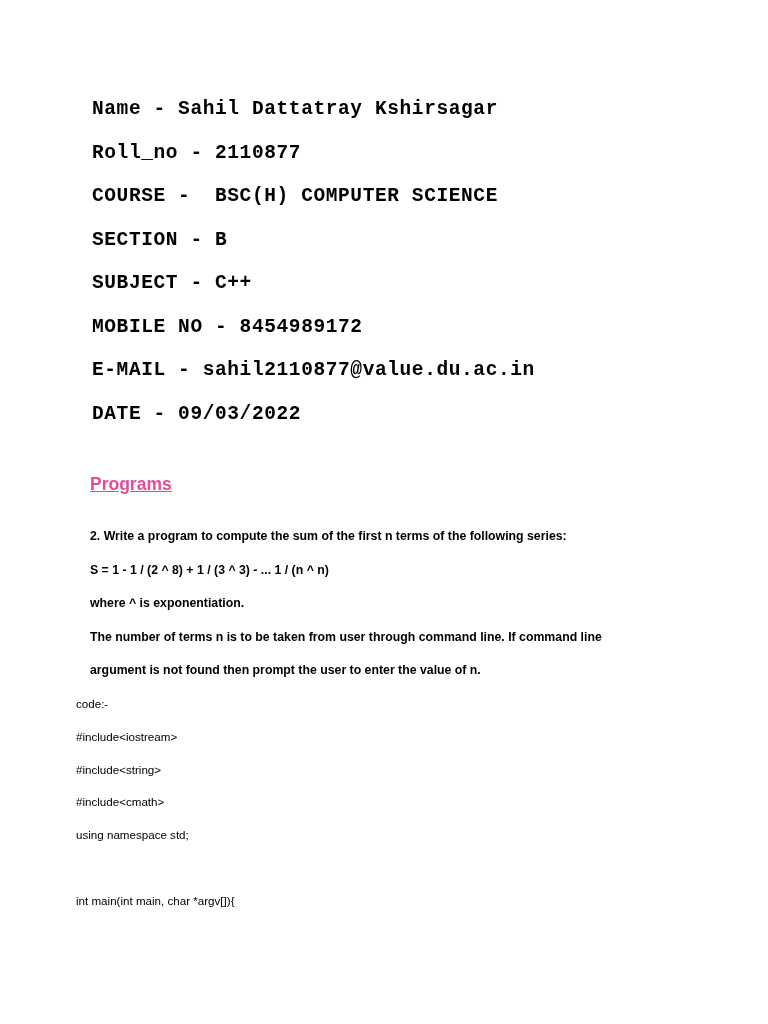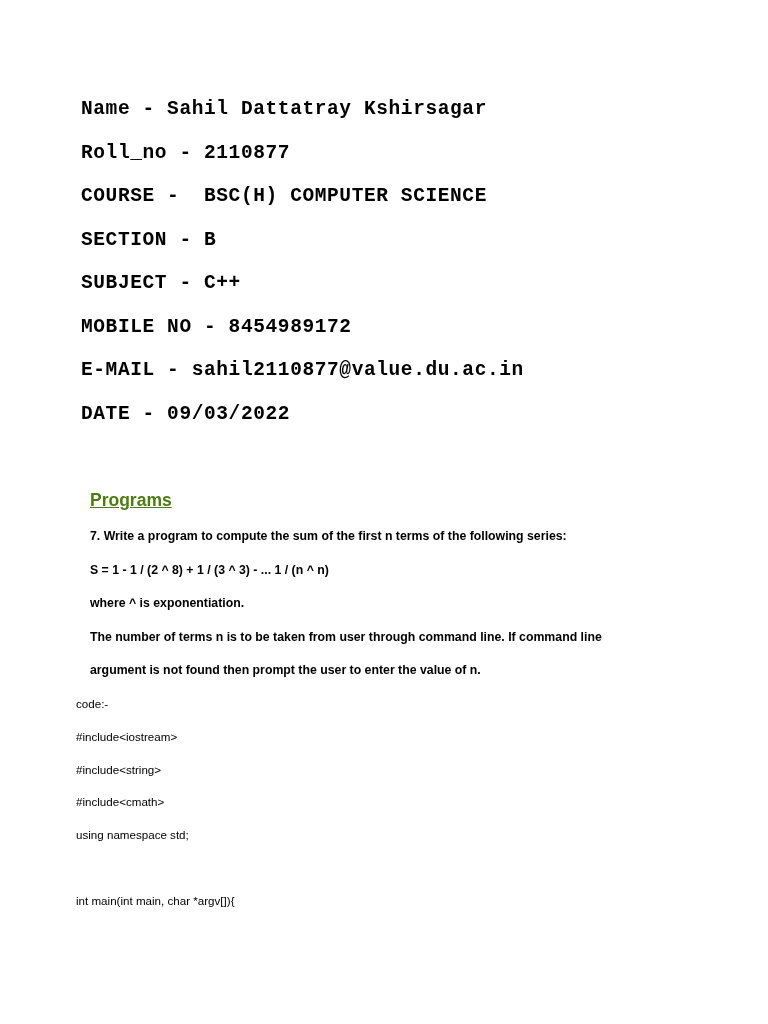--- a/index.html
+++ b/index.html
@@ -16,43 +16,42 @@
   }
   .page {
     position: relative;
     width: 768px;
     height: 1024px;
     background: #ffffff;
     box-sizing: border-box;
   }
   .header-block {
     position: absolute;
-    left: 81px;
+    left: 92px;
     top: 88px;
     width: 600px;
   }
   .header-line {
     font-family: "Liberation Mono", monospace;
     font-size: 19.5px;
     font-weight: bold;
     letter-spacing: 0.6px;
     color: #000000;
     line-height: 43.5px;
     white-space: pre;
   }
   .programs-title {
     position: absolute;
     left: 90px;
     top: 474px;
     font-family: "Liberation Sans", sans-serif;
     font-size: 17.5px;
     font-weight: bold;
     text-decoration: underline;
-    color: #4d7c0f;
-    margin-top: 16px;
+    color: #ec4899;
   }
   .body-block {
     position: absolute;
     left: 90px;
     top: 520px;
     width: 620px;
   }
   .q-line {
     font-family: "Liberation Sans", sans-serif;
     font-size: 12.3px;
@@ -91,21 +90,21 @@
     <div class="header-line">SECTION - B</div>
     <div class="header-line">SUBJECT - C++</div>
     <div class="header-line">MOBILE NO - 8454989172</div>
     <div class="header-line">E-MAIL - sahil2110877@value.du.ac.in</div>
     <div class="header-line">DATE - 09/03/2022</div>
   </div>
 
   <div class="programs-title">Programs</div>
 
   <div class="body-block">
-    <div class="q-line">7. Write a program to compute the sum of the first n terms of the following series:</div>
+    <div class="q-line">2. Write a program to compute the sum of the first n terms of the following series:</div>
     <div class="q-line">S = 1 - 1 / (2 ^ 8) + 1 / (3 ^ 3) - ... 1 / (n ^ n)</div>
     <div class="q-line">where ^ is exponentiation.</div>
     <div class="q-line">The number of terms n is to be taken from user through command line. If command line</div>
     <div class="q-line">argument is not found then prompt the user to enter the value of n.</div>
   </div>
 
   <div class="code-block">
     <div class="code-line">code:-</div>
     <div class="code-line">#include&lt;iostream&gt;</div>
     <div class="code-line">#include&lt;string&gt;</div>

